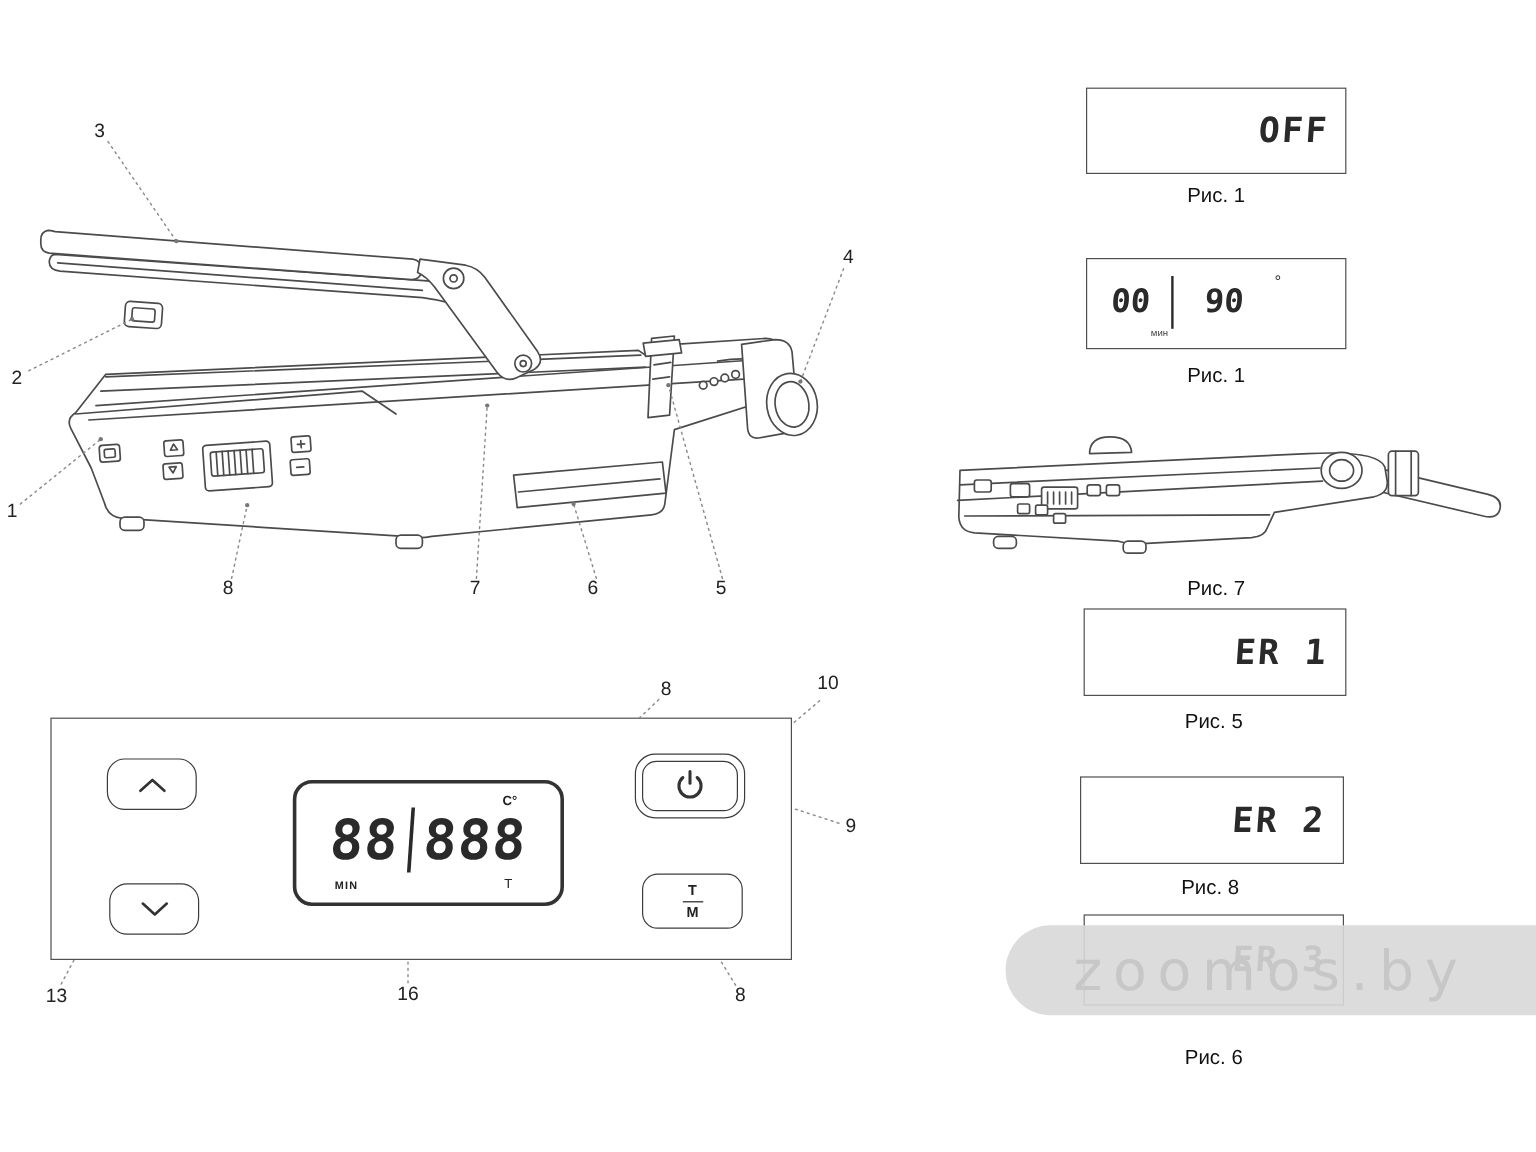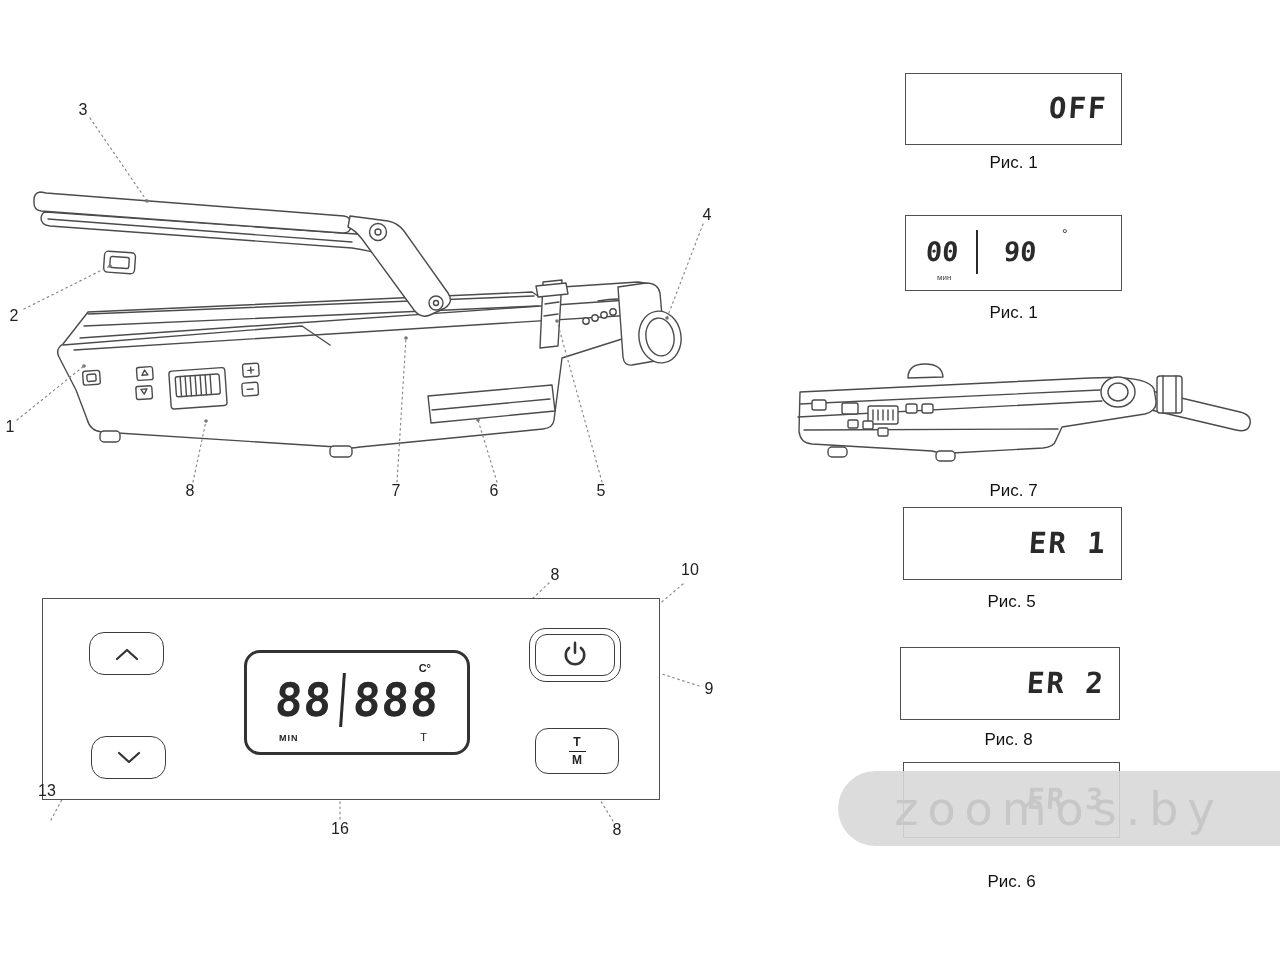--- a/index.html
+++ b/index.html
@@ -16,21 +16,21 @@
   .seg { font-family:"DejaVu Sans Mono",monospace; font-weight:bold; color:#2a2a2a; }
   .screen-text { position:absolute; right:14px; top:50%; transform:translateY(-52%) skewX(-4deg); font-size:29px; letter-spacing:2px; }
 
   .s1 { left:905px; top:73px;  width:217px; height:72px; }
   .s2 { left:905px; top:215px; width:217px; height:76px; }
   .s4 { left:903px; top:507px; width:219px; height:73px; }
   .s5 { left:900px; top:647px; width:220px; height:73px; }
   .s6 { left:903px; top:762px; width:217px; height:76px; }
 
   .d2-left  { position:absolute; left:20px;  top:50%; transform:translateY(-56%) skewX(-4deg); font-size:27px; }
-  .d2-left-sub { position:absolute; left:18px; bottom:8px; font-size:8px; color:#444;padding-left:13px; }
+  .d2-left-sub { position:absolute; left:40px; bottom:8px; font-size:8px; color:#444;padding-left:13px; }
   .d2-sep   { position:absolute; left:70px; top:14px; width:2px; height:44px; background:#2a2a2a; }
   .d2-right { position:absolute; left:98px; top:50%; transform:translateY(-56%) skewX(-4deg); font-size:27px; }
   .d2-sup   { position:absolute; left:156px; top:10px; font-size:14px; color:#2a2a2a; }
 
   
   .panel { position:absolute; left:42px; top:598px; width:618px; height:202px;
            border:1.6px solid #4f4f4f; background:#fff; }
   .pbtn  { position:absolute; border:1.6px solid #3c3c3c; border-radius:15px; background:#fff;
            display:flex; align-items:center; justify-content:center; }
   .btn-up   { left:46px; top:33px;  width:75px; height:43px; }
@@ -230,21 +230,21 @@
     <span class="tm-line"></span>
     <span class="tm-txt">M</span>
   </div>
 </div>
 
 <span class="callout" style="left:555px;top:575px">8</span>
 <span class="callout" style="left:709px;top:689px">9</span>
 <span class="callout" style="left:690px;top:570px">10</span>
 <span class="callout" style="left:617px;top:830px">8</span>
 <span class="callout" style="left:340px;top:829px">16</span>
-<span class="callout" style="left:47px;top:791px">13</span>
+<span class="callout" style="left:47px;top:831px">13</span>
 
 <div class="screen s1">
   <span class="seg screen-text">OFF</span>
 </div>
 <div class="caption" style="left:905px;top:153px">Рис. 1</div>
 
 <div class="screen s2">
   <span class="seg d2-left">00</span>
   <span class="d2-left-sub">мин</span>
   <span class="d2-sep"></span>

